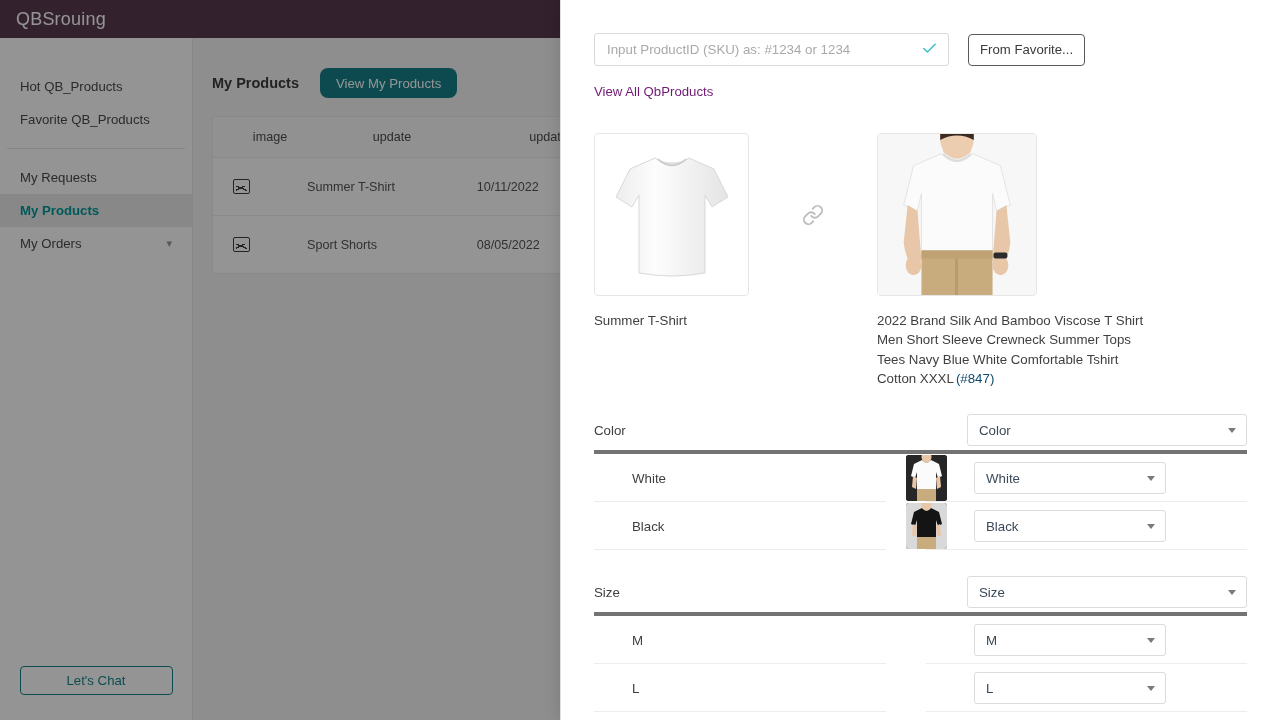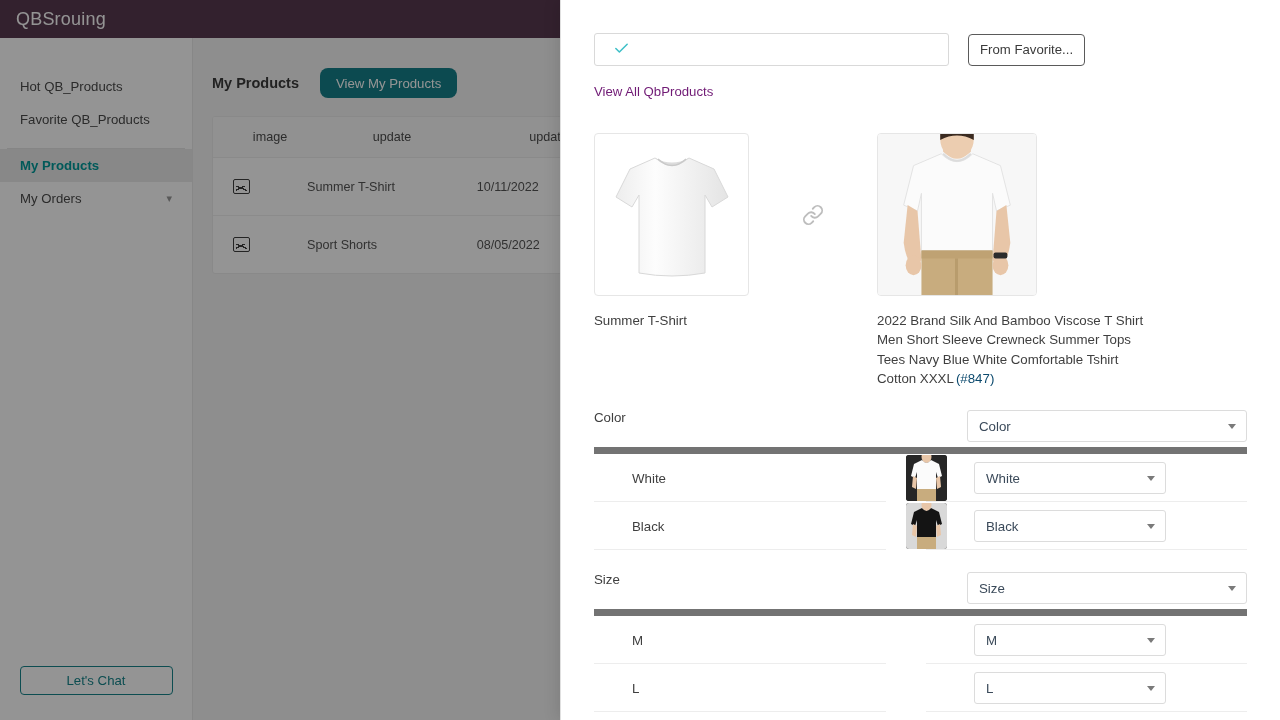--- a/index.html
+++ b/index.html
@@ -177,23 +177,23 @@
   .link-gap {
     width: 128px; height: 163px;
     display: flex; align-items: center; justify-content: center;
   }
   .prod-col.right { width: 282px; }
   .prod-col.right .prod-frame { width: 160px; }
 
   
   .attr-block { margin-top: 22px; }
   .attr-head {
-    display: flex; align-items: flex-start;
+    display: flex; align-items: center;
     height: 44px;
-    border-bottom: 7px solid #737373;
+    border-bottom: 4px solid #737373;
   }
   .attr-head .label { font-size: 13.3px; color: #3f3f3f; width: 280px; }
   .attr-head .spacer { flex: 1; }
   .opt-row {
     display: flex; align-items: center; height: 48px;
     position: relative;
   }
   .opt-row .opt-label {
     width: 280px; padding-left: 38px;
     font-size: 13.3px; color: #3f3f3f;
@@ -250,20 +250,23 @@
   </div>
 
   <div id="sidebar">
     <div class="nav-item first">
       <span>Hot QB_Products</span>
     </div>
     <div class="nav-item">
       <span>Favorite QB_Products</span>
     </div>
     <div class="nav-sep"></div>
+    <div class="nav-item spaced">
+      <span>My Requests</span>
+    </div>
     <div class="nav-item active">
       <span>My Products</span>
     </div>
     <div class="nav-item">
       <span>My Orders</span>
       <span class="chev">▾</span>
     </div>
 
     <div id="chat-btn-wrap">
       <button id="chat-btn">Let's Chat</button>
@@ -320,20 +323,21 @@
   </div>
 </div>
 
 <div id="dim"></div>
 
 <div id="drawer">
   <div id="drawer-inner">
 
     <div class="search-row">
       <div class="sku-field">
+        <input type="text" placeholder="Input ProductID (SKU) as: #1234 or 1234" style="">
         <span class="check-icon">
           <svg width="17" height="17" viewBox="0 0 24 24" fill="none" stroke="currentColor" stroke-width="2.2" stroke-linecap="round" stroke-linejoin="round">
               <polyline points="20 6 9 17 4 12"></polyline>
             </svg>
         </span>
       </div>
       <button id="fav-btn">From Favorite...</button>
     </div>
 
     <div id="view-all-link">View All QbProducts</div>

